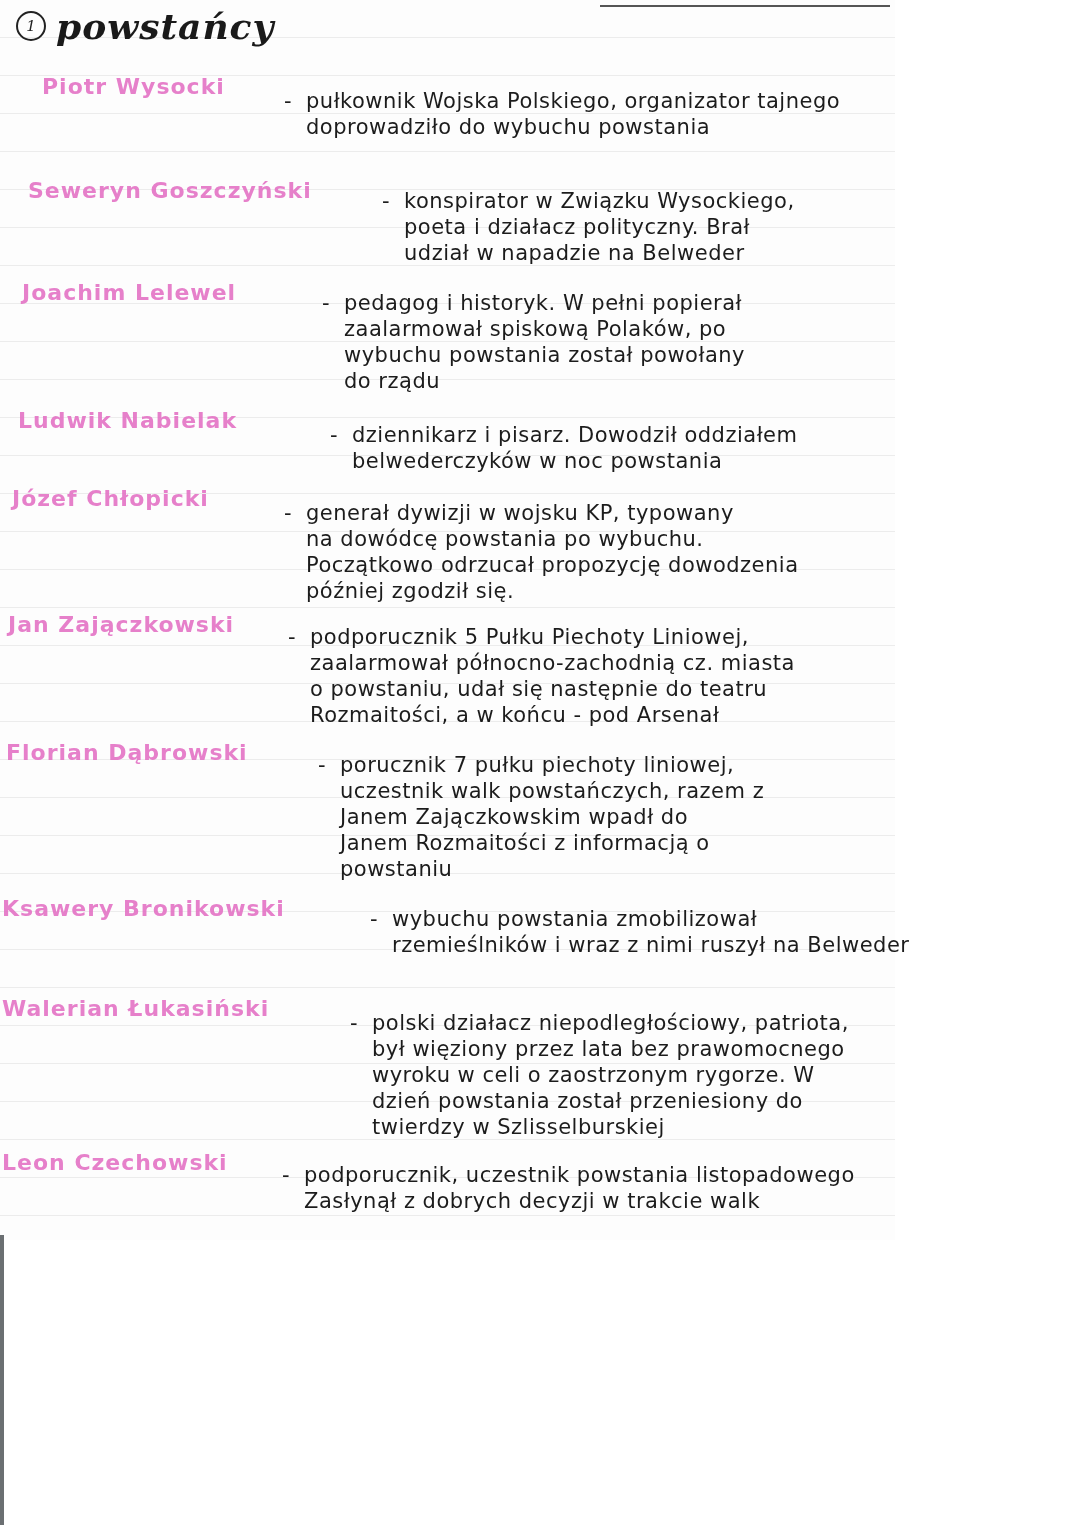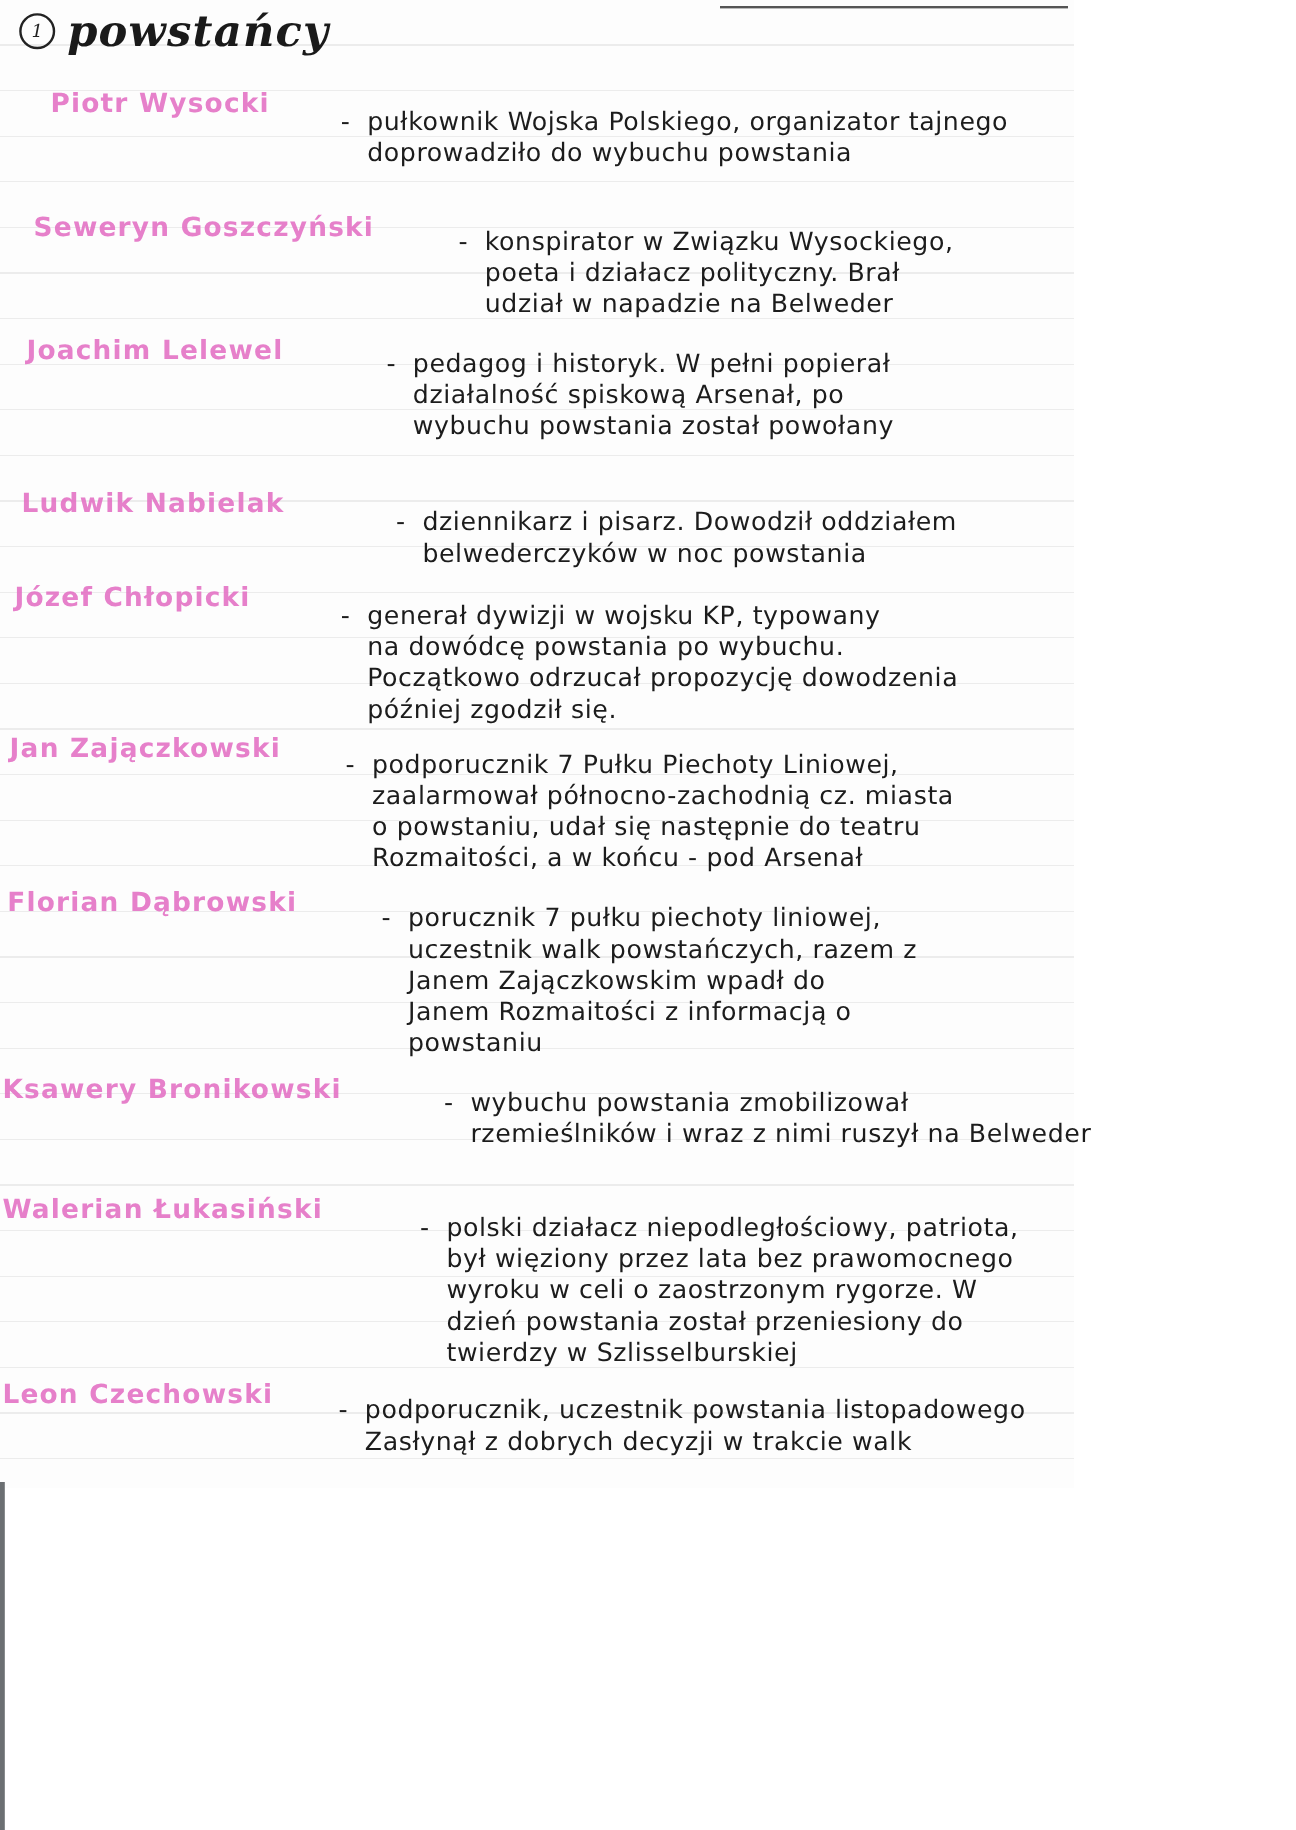--- a/index.html
+++ b/index.html
@@ -145,22 +145,23 @@
       <span class="line">poeta i działacz polityczny. Brał</span>
       <span class="line">udział w napadzie na Belweder</span>
     </div>
   </div>
 
   <div class="entry" style="top:0">
     <span class="name" style="left:22px;top:280px">Joachim Lelewel</span>
     <div class="desc" style="left:344px;top:290px">
       <span class="dash">-</span>
       <span class="line">pedagog i historyk. W pełni popierał</span>
-      <span class="line">działalność spiskową Arsenał, po</span>
+      <span class="line">zaalarmował spiskową Polaków, po</span>
       <span class="line">wybuchu powstania został powołany</span>
+      <span class="line">do rządu</span>
     </div>
   </div>
 
   <div class="entry" style="top:0">
     <span class="name" style="left:18px;top:408px">Ludwik Nabielak</span>
     <div class="desc" style="left:352px;top:422px">
       <span class="dash">-</span>
       <span class="line">dziennikarz i pisarz. Dowodził oddziałem</span>
       <span class="line">belwederczyków w noc powstania</span>
     </div>
@@ -174,21 +175,21 @@
       <span class="line">na dowódcę powstania po wybuchu.</span>
       <span class="line">Początkowo odrzucał propozycję dowodzenia</span>
       <span class="line">później zgodził się.</span>
     </div>
   </div>
 
   <div class="entry" style="top:0">
     <span class="name" style="left:8px;top:612px">Jan Zajączkowski</span>
     <div class="desc" style="left:310px;top:624px">
       <span class="dash">-</span>
-      <span class="line">podporucznik 7 Pułku Piechoty Liniowej,</span>
+      <span class="line">podporucznik 5 Pułku Piechoty Liniowej,</span>
       <span class="line">zaalarmował północno-zachodnią cz. miasta</span>
       <span class="line">o powstaniu, udał się następnie do teatru</span>
       <span class="line">Rozmaitości, a w końcu - pod Arsenał</span>
     </div>
   </div>
 
   <div class="entry" style="top:0">
     <span class="name" style="left:6px;top:740px">Florian Dąbrowski</span>
     <div class="desc" style="left:340px;top:752px">
       <span class="dash">-</span>

